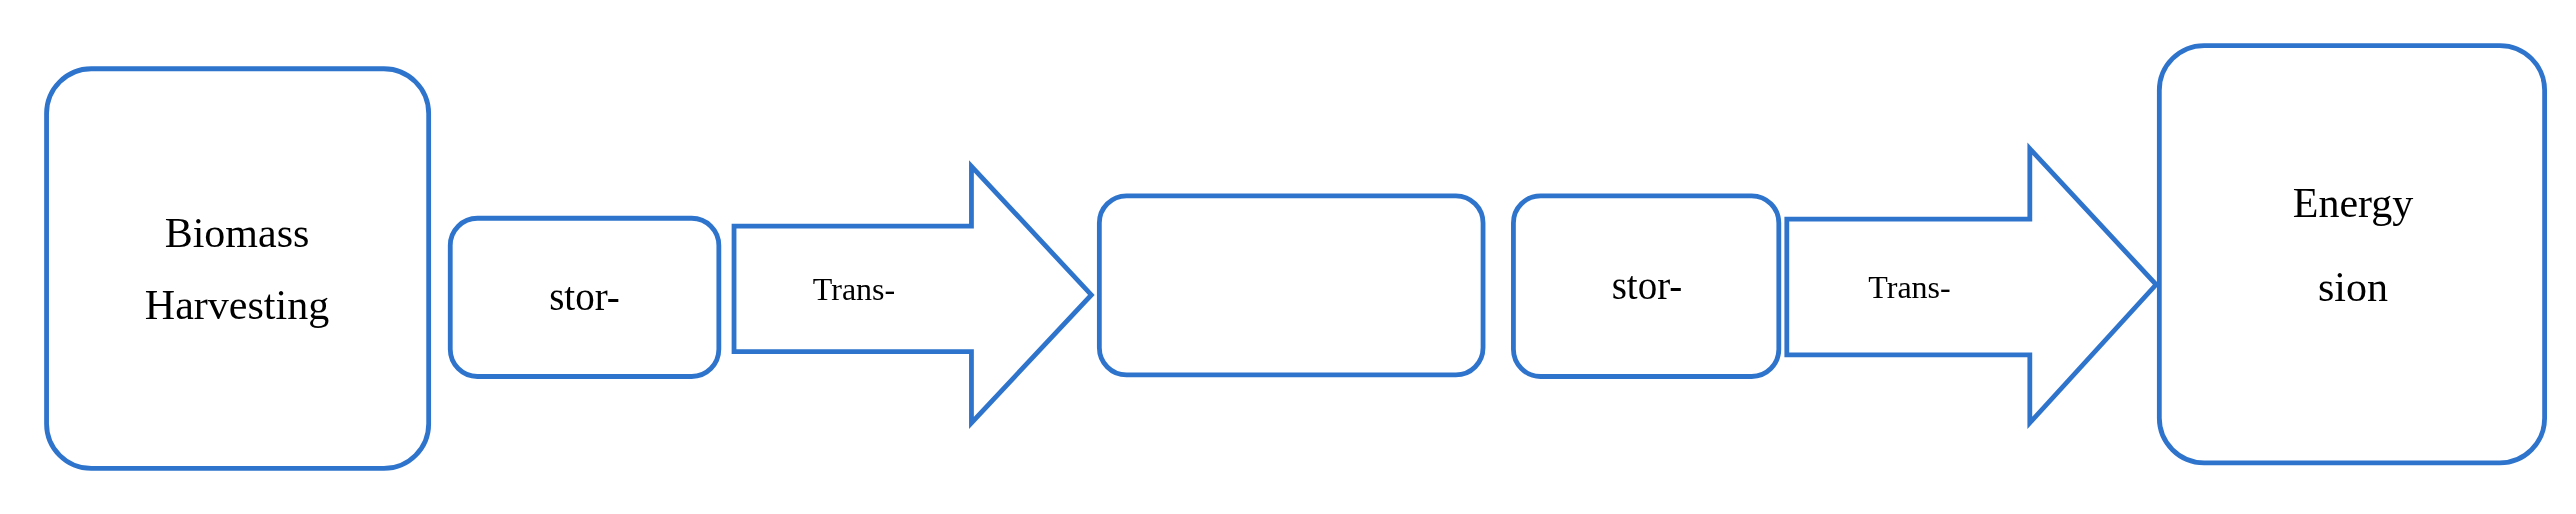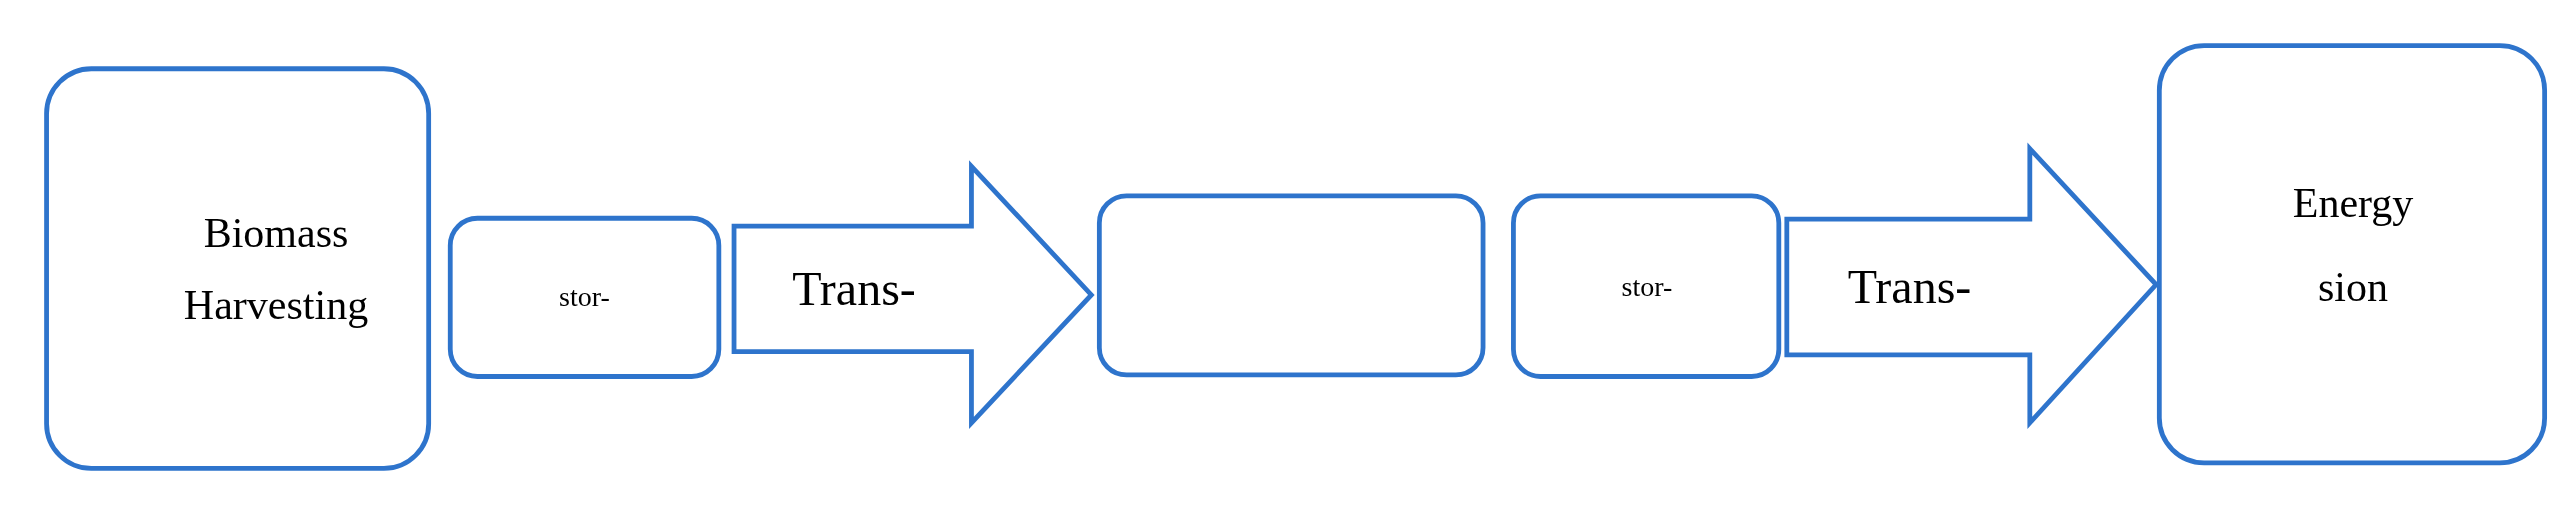--- a/index.html
+++ b/index.html
@@ -40,26 +40,26 @@
   .node-label .line {
     display: block;
   }
   
   .big-box-label {
     font-size: 42px;
     line-height: 1.72;
   }
   
   .small-box-label {
-    font-size: 28px;
+    font-size: 39px;
     line-height: 1.2;
   }
   
   .arrow-label {
-    font-size: 48px;
+    font-size: 32px;
     line-height: 1.2;
   }
 </style>
 </head>
 <body>
 
 <div id="diagram">
 
   <svg class="shapes" viewBox="0 0 3220 643" xmlns="http://www.w3.org/2000/svg">
 
@@ -71,21 +71,21 @@
 
     <rect x="1374" y="245" width="480" height="224" rx="34" ry="34" fill="#FFFFFF" stroke="#2E74CC" stroke-width="6"></rect>
 
     <rect x="1892" y="245" width="332" height="226" rx="34" ry="34" fill="#FFFFFF" stroke="#2E74CC" stroke-width="6"></rect>
 
     <polygon points="2234,274 2538,274 2538,186 2696,356 2538,529 2538,444 2234,444" fill="#FFFFFF" stroke="#2E74CC" stroke-width="6" stroke-linejoin="miter"></polygon>
 
     <rect x="2700" y="57" width="482" height="522" rx="56" ry="56" fill="#FFFFFF" stroke="#2E74CC" stroke-width="6"></rect>
   </svg>
 
-  <div class="node-label big-box-label" style="left:46px; top:69px; width:382px; height:400px;padding-left:39px;">
+  <div class="node-label big-box-label" style="left:46px; top:69px; width:382px; height:400px;">
     <span class="line">Biomass</span>
     <span class="line">Harvesting</span>
   </div>
 
   <div class="node-label small-box-label" style="left:450px; top:218px; width:269px; height:158px;">
     <span class="line">stor-</span>
   </div>
 
   <div class="node-label arrow-label" style="left:734px; top:226px; width:240px; height:126px;">
     <span class="line">Trans-</span>

